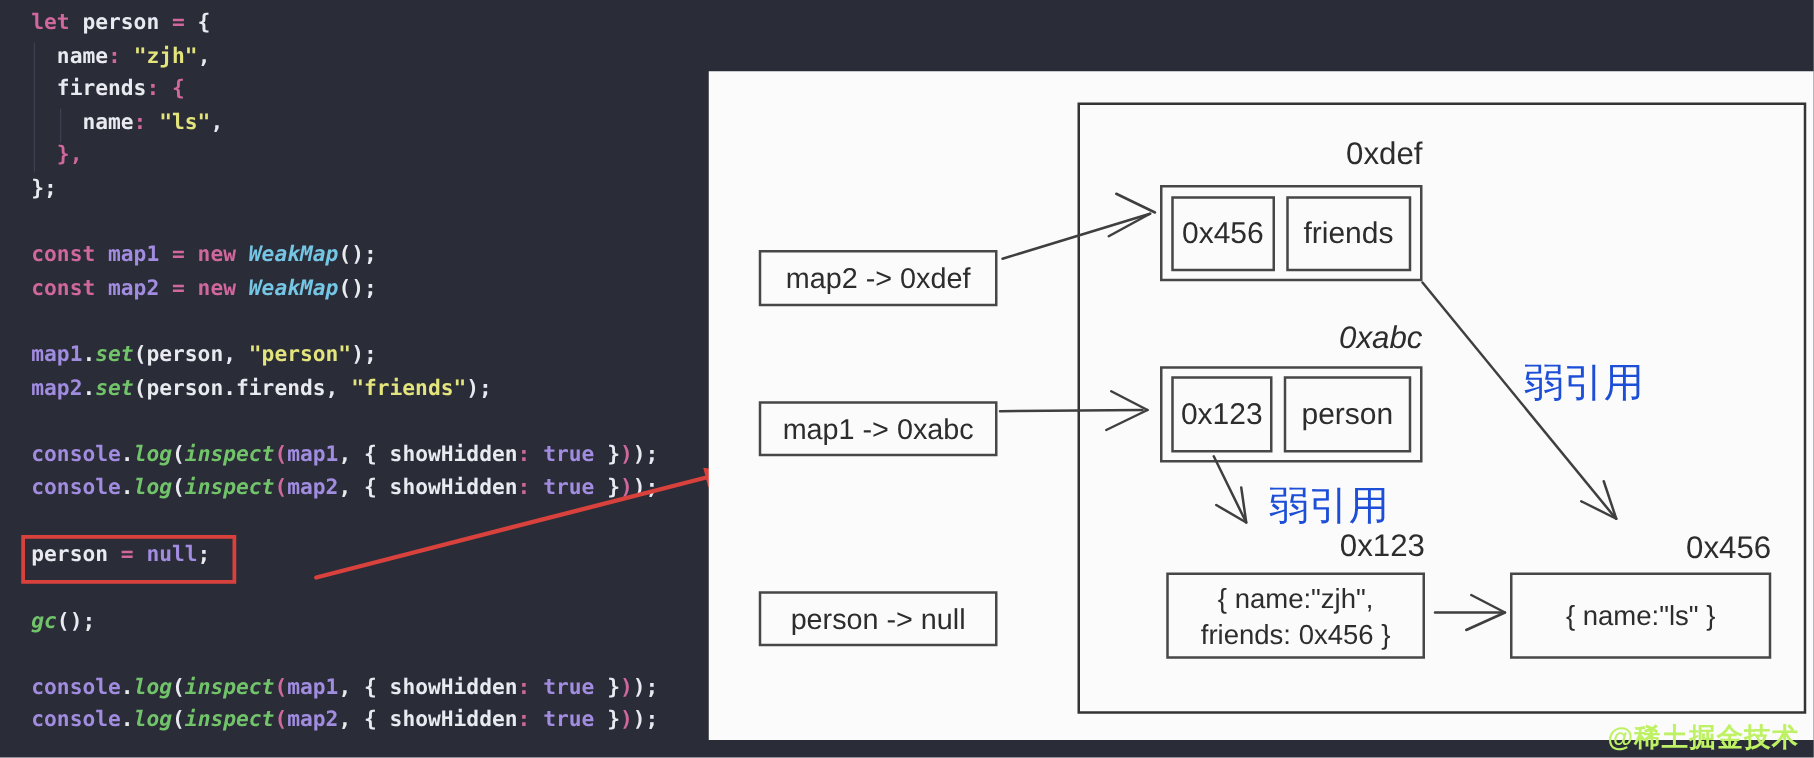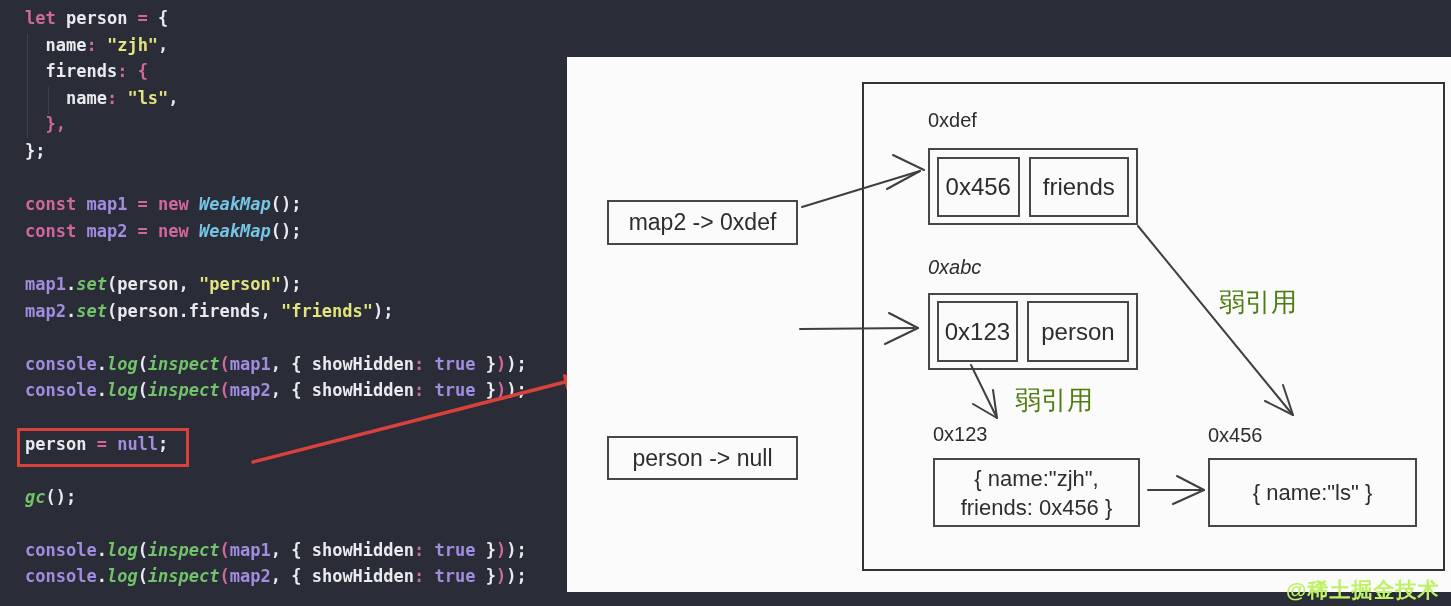--- a/index.html
+++ b/index.html
@@ -32,25 +32,25 @@
     position:absolute;left:567px;top:57px;width:884px;height:535px;
     background:#fbfbfb;color:#2d2d2d;
   }
   .dbox{
     position:absolute;border:2px solid #474747;box-sizing:border-box;
     display:flex;align-items:center;justify-content:center;
     background:#fbfbfb;
   }
   .heap{border:2px solid #333;background:transparent;}
   .label-box{font-size:23px;margin-top:13px;}
-  .addr-title{position:absolute;text-align:left;font-size:20px;}
+  .addr-title{position:absolute;text-align:right;font-size:25px;}
   .pair-box{padding:0 7px;justify-content:flex-start;gap:9px;}
   .cell{position:static;font-size:24px;}
   .obj-box{font-size:22px;line-height:29px;text-align:center;}
-  .weak-label{position:absolute;font-size:26px;color:#4d7c0f;}
+  .weak-label{position:absolute;font-size:32px;color:#1d4ed8;}
   #diagram-arrows,#red-arrow-svg{position:absolute;left:0;top:0;pointer-events:none;}
   .darrow{stroke:#3f3f3f;stroke-width:2;fill:none;stroke-linecap:round;}
   
   #watermark{
     position:absolute;left:1286px;top:576px;font-size:21px;
     color:#bef264;letter-spacing:1px;z-index:5;font-weight:bold;
   }
 </style>
 </head>
 <body style="--editor-bg: #2a2c37; --fg: #e8eaf0; --c-keyword: #d0679d; --c-variable: #a18ce0; --c-function: #72c46a; --c-string: #e3e47c; --c-type: #75c5e4; --c-red: #d9413d;">
@@ -67,21 +67,24 @@
   <polygon points="584,377 566.6,389.8 562.6,374.2" fill="#d9413d"></polygon>
 </svg>
 
 <div id="diagram-panel">
 
   <div class="dbox heap" style="left:295px;top:25px;width:583px;height:489px;"></div>
 
   <div class="dbox label-box" style="left:40px;top:130px;width:191px;height:45px;">
     <span>map2 -&gt; 0xdef</span>
   </div>
-  <div class="dbox label-box" style="left:40px;top:366px;width:191px;height:44px;">
+  <div class="dbox label-box" style="left:40px;top:251px;width:191px;height:44px;">
+    <span>map1 -&gt; 0xabc</span>
+  </div>
+  <div class="dbox label-box" style="left:40px;top:403px;width:191px;height:44px;">
     <span>person -&gt; null</span>
   </div>
 
   <div class="addr-title" style="left:361px;top:52px;width:210px;">0xdef</div>
   <div class="dbox pair-box" style="left:361px;top:91px;width:210px;height:77px;">
     <div class="dbox cell" style="width:83px;height:60px;">
       <span>0x456</span>
     </div>
     <div class="dbox cell" style="width:101px;height:60px;">
       <span>friends</span>

